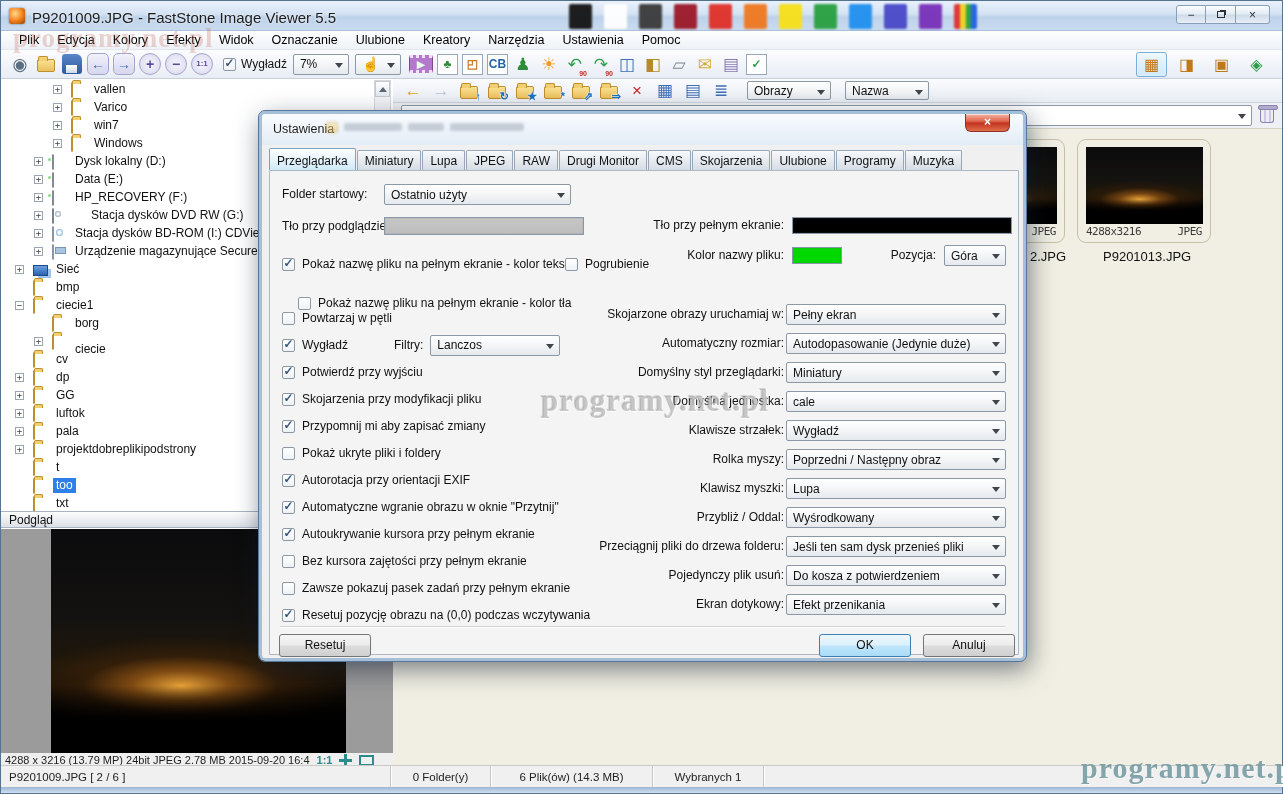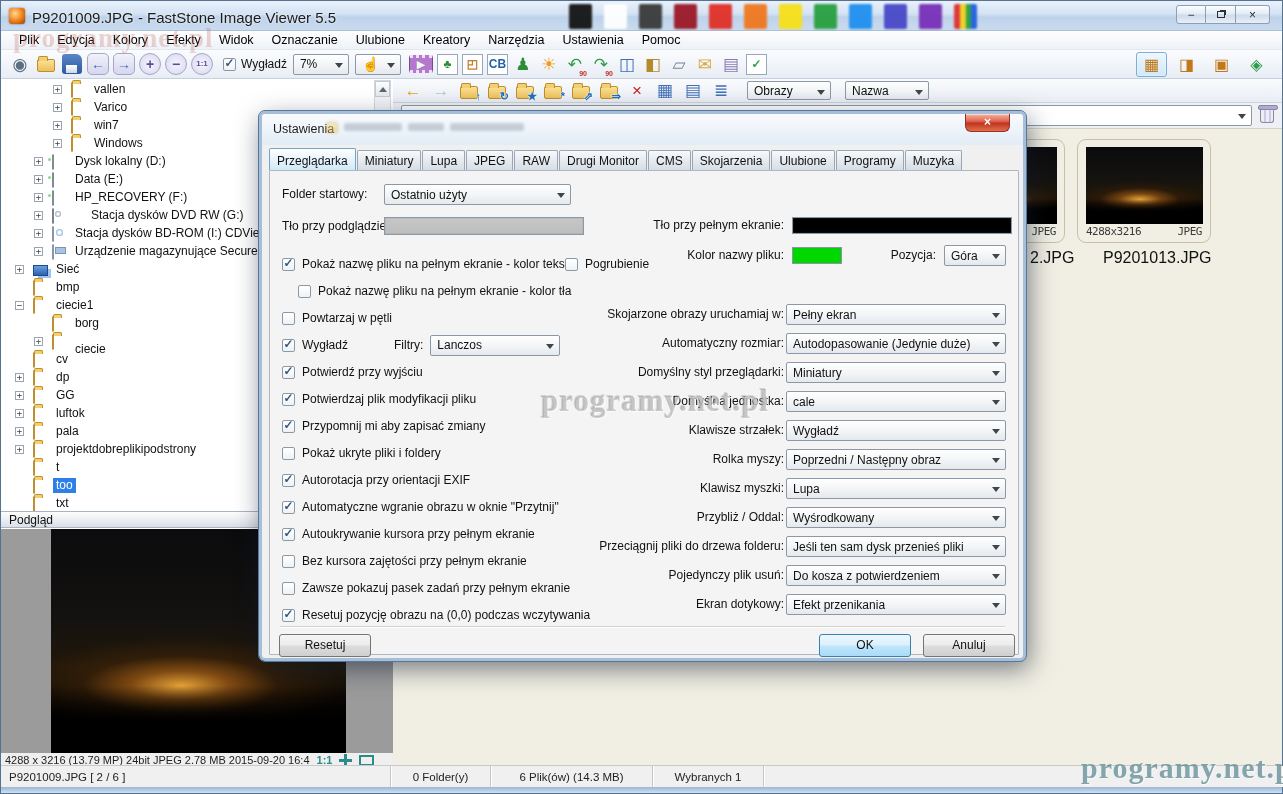--- a/index.html
+++ b/index.html
@@ -96,21 +96,21 @@
 #address-combo{flex:1;background:#fff;height:21px}
 #trash-icon{position:relative;width:14px;height:15px;border:1px solid #8a84b0;border-top:none;border-radius:0 0 3px 3px;background:linear-gradient(90deg,#eee 0 3px,#cfc8e8 3px 5px,#eee 5px 8px,#cfc8e8 8px 10px,#eee 10px)}
 #trash-icon::before{content:"";position:absolute;left:-3px;top:-3px;width:18px;height:3px;background:#b0aacc;border:1px solid #8a84b0;border-radius:2px}
 #file-area{position:absolute;left:0;top:50px;right:0;bottom:0;background:#f1efe3}
 .thumb{position:absolute;width:134px;height:104px;border:1px solid #c6c0a6;border-radius:9px}
 .thumb-img{position:absolute;left:8px;top:7px;width:117px;height:77px;background:
  linear-gradient(to top,#000 0%,#000 16%,rgba(0,0,0,0) 32%),
  radial-gradient(ellipse 55% 24% at 46% 68%,rgba(238,168,58,.95) 0%,rgba(150,85,20,.7) 32%,rgba(60,32,8,.45) 62%,rgba(0,0,0,0) 100%),
  linear-gradient(180deg,#0b0b0d 0%,#151310 42%,#1e1608 64%,#090603 82%,#000 100%)}
 .thumb-meta{position:absolute;left:8px;right:8px;bottom:4px;display:flex;justify-content:space-between;font-size:11px;color:#3a3a3a;font-family:"DejaVu Sans Mono",monospace;letter-spacing:-.5px}
-.thumb-name{position:absolute;font-size:16px;color:#111;white-space:nowrap}
+.thumb-name{position:absolute;font-size:13px;color:#111;white-space:nowrap}
 #thumb1{left:538px;top:10px}
 #thumb2{left:684px;top:10px}
 #tname1{left:637px;top:120px}
 #tname2{left:710px;top:120px}
 
 
 #statusbar{position:absolute;left:0;bottom:6px;right:0;height:22px;background:#f0f0f0;border-top:1px solid #c9c9c9;display:flex;font-size:11.5px;color:#222}
 .seg{position:relative;display:flex;align-items:center;justify-content:center;border-right:1px solid #c6c6c6;box-shadow:1px 0 0 #fff}
 .seg.left{justify-content:flex-start;padding-left:8px}
 #frame-bottom{position:absolute;left:0;bottom:0;right:0;height:6px;background:linear-gradient(#9cb6d2,#cfe0f2)}
@@ -411,21 +411,21 @@
     <div class="btn" id="btn-ok" style="left:557px;top:520px">OK</div>
     <div class="btn" id="btn-cancel" style="left:661px;top:520px">Anuluj</div>
   <div class="crow" style="top: 141px;">
         <span class="cb on"></span>
         <span>Pokaż nazwę pliku na pełnym ekranie - kolor tekstu</span>
         <span class="xtra" style="left: 283px;">
           <span class="cb"></span>
           <span>Pogrubienie</span>
         </span>
       </div>
-      <div class="crow" style="top: 168px; padding-left: 16px;">
+      <div class="crow" style="top: 180px; padding-left: 16px;">
         <span class="cb"></span>
         <span>Pokaż nazwę pliku na pełnym ekranie - kolor tła</span>
       </div>
       <div class="crow" style="top: 195px;">
         <span class="cb"></span>
         <span>Powtarzaj w pętli</span>
       </div>
       <div class="crow" style="top: 222px;">
         <span class="cb on"></span>
         <span>Wygładź</span>
@@ -435,21 +435,21 @@
             <span>Lanczos</span>
           </span>
         </span>
       </div>
       <div class="crow" style="top: 249px;">
         <span class="cb on"></span>
         <span>Potwierdź przy wyjściu</span>
       </div>
       <div class="crow" style="top: 276px;">
         <span class="cb on"></span>
-        <span>Potwierdzaj plik modyfikacji pliku</span>
+        <span>Skojarzenia przy modyfikacji pliku</span>
       </div>
       <div class="crow" style="top: 303px;">
         <span class="cb on"></span>
         <span>Przypomnij mi aby zapisać zmiany</span>
       </div>
       <div class="crow" style="top: 330px;">
         <span class="cb"></span>
         <span>Pokaż ukryte pliki i foldery</span>
       </div>
       <div class="crow" style="top: 357px;">

